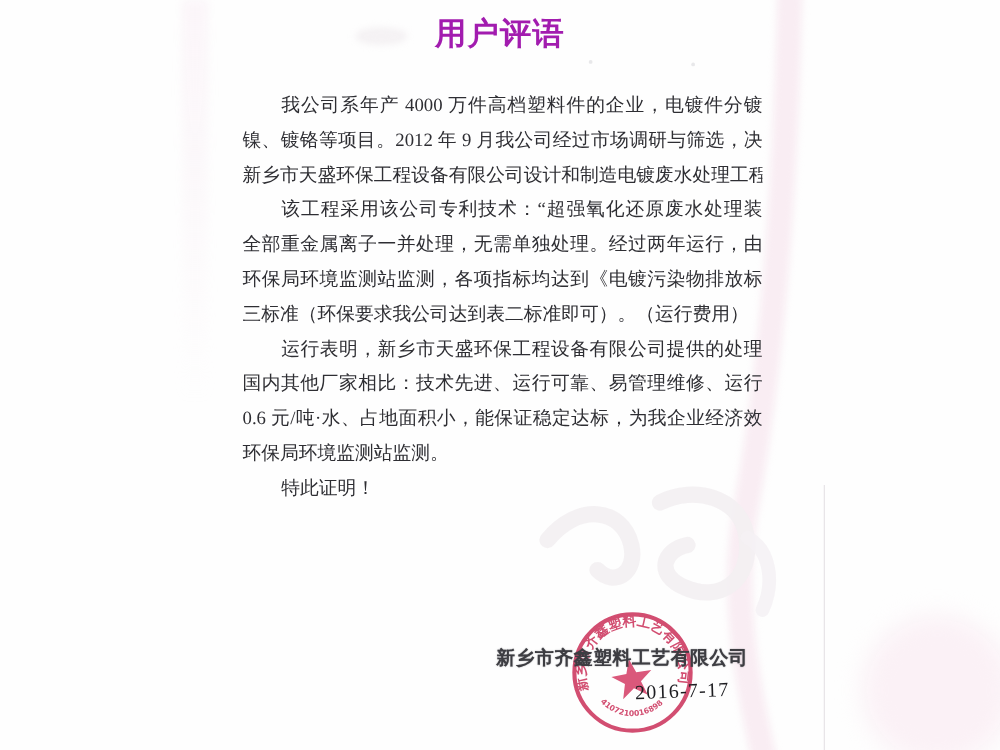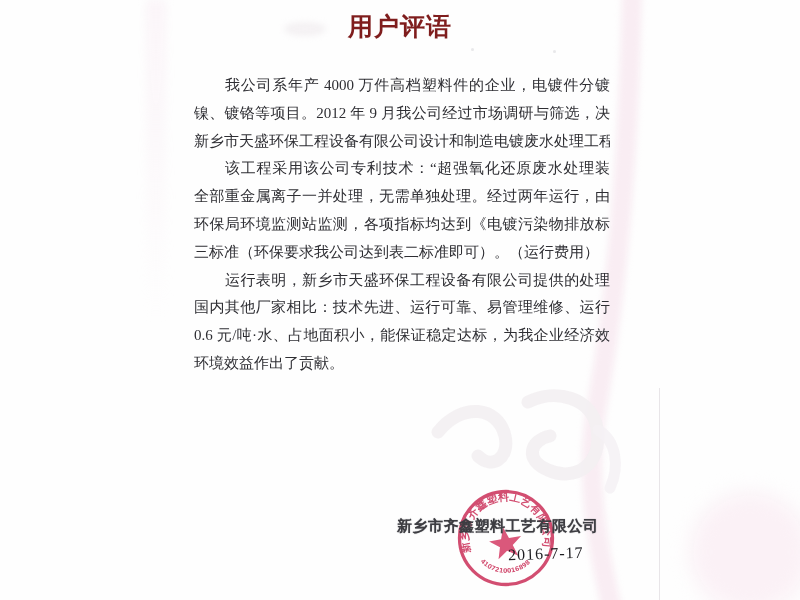--- a/index.html
+++ b/index.html
@@ -32,21 +32,21 @@
   .blob-br{
     left:690px;top:492px;width:120px;height:120px;border-radius:50%;
     background:rgba(250,238,244,0.8);filter:blur(10px);
   }
 
   
   .doc-title{
     position:absolute;left:0;top:10px;width:800px;
     text-align:center;
     font-family:"DejaVu Sans","Liberation Sans",sans-serif;
-    font-weight:bold;font-size:25px;color:#7f1d1d;
+    font-weight:bold;font-size:25px;color:#a21caf;
     letter-spacing:1px;
   }
 
   
   .doc-body{
     position:absolute;left:194px;top:72px;width:416px;
     font-size:15px;color:#2e2e33;
   }
   .line{
     line-height:27.8px;height:27.8px;
@@ -110,21 +110,22 @@
     <div class="line j indent">我公司系年产 4000 万件高档塑料件的企业，电镀件分镀锌、镀</div>
     <div class="line j">镍、镀铬等项目。2012 年 9 月我公司经过市场调研与筛选，决定由</div>
     <div class="line end">新乡市天盛环保工程设备有限公司设计和制造电镀废水处理工程。</div>
     <div class="line j indent">该工程采用该公司专利技术：“超强氧化还原废水处理装置”将</div>
     <div class="line j">全部重金属离子一并处理，无需单独处理。经过两年运行，由新乡市</div>
     <div class="line j">环保局环境监测站监测，各项指标均达到《电镀污染物排放标准》表</div>
     <div class="line end">三标准（环保要求我公司达到表二标准即可）。（运行费用）</div>
     <div class="line j indent">运行表明，新乡市天盛环保工程设备有限公司提供的处理设备和</div>
     <div class="line j">国内其他厂家相比：技术先进、运行可靠、易管理维修、运行费用</div>
     <div class="line j">0.6 元/吨·水、占地面积小，能保证稳定达标，为我企业经济效益和</div>
-    <div class="line end">环境效益作出了贡献。</div>
+    <div class="line end">环保局环境监测站监测。</div>
+    <div class="line end indent">特此证明！</div>
   </div>
 
   <svg class="stamp" viewBox="-55 -55 110 110">
     <defs>
       <path id="arcTop" d="M -35.5 14 A 38 38 0 1 1 35.5 14" fill="none"></path>
       <path id="arcBot" d="M -27 22 A 34.8 34.8 0 0 0 27 22" fill="none"></path>
     </defs>
     <circle cx="0" cy="0" r="46.5" fill="none" stroke="#cf4066" stroke-width="3.3"></circle>
     <g transform="translate(0,6) rotate(-10)">
       <polygon points="0,-17 4,-5.5 16.2,-5.3 6.5,2.1 10,13.8 0,6.8 -10,13.8 -6.5,2.1 -16.2,-5.3 -4,-5.5" fill="#d84a70"></polygon>

